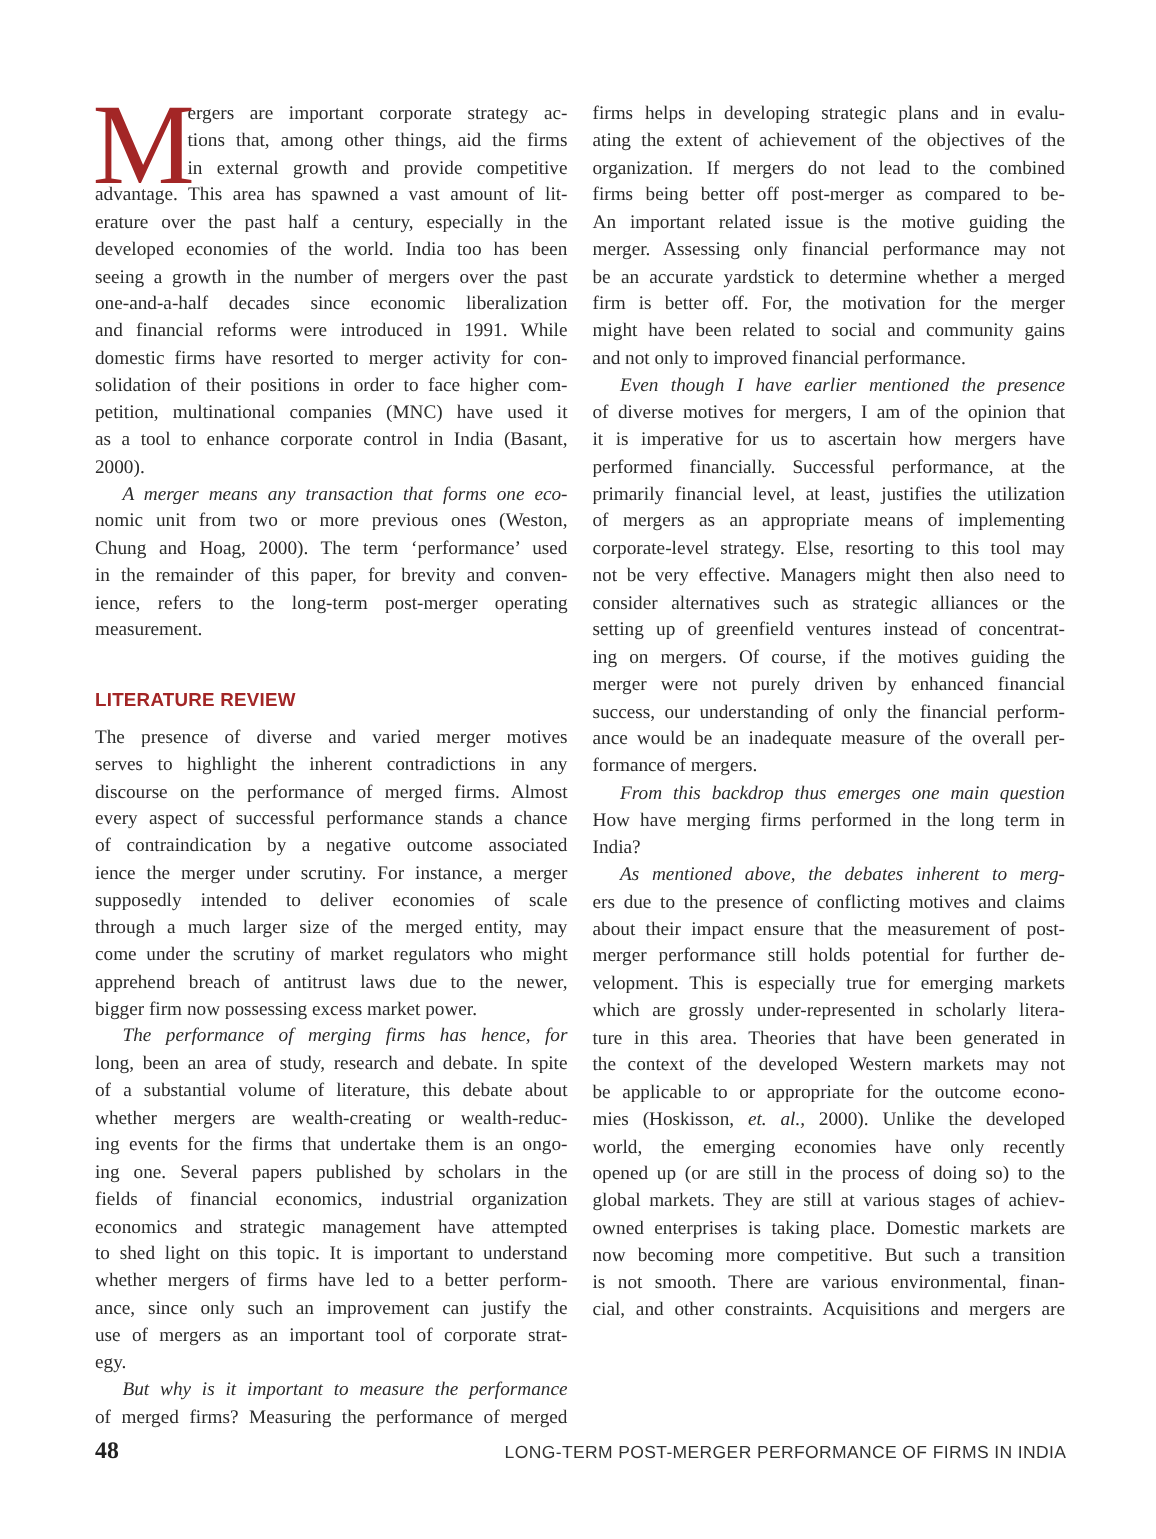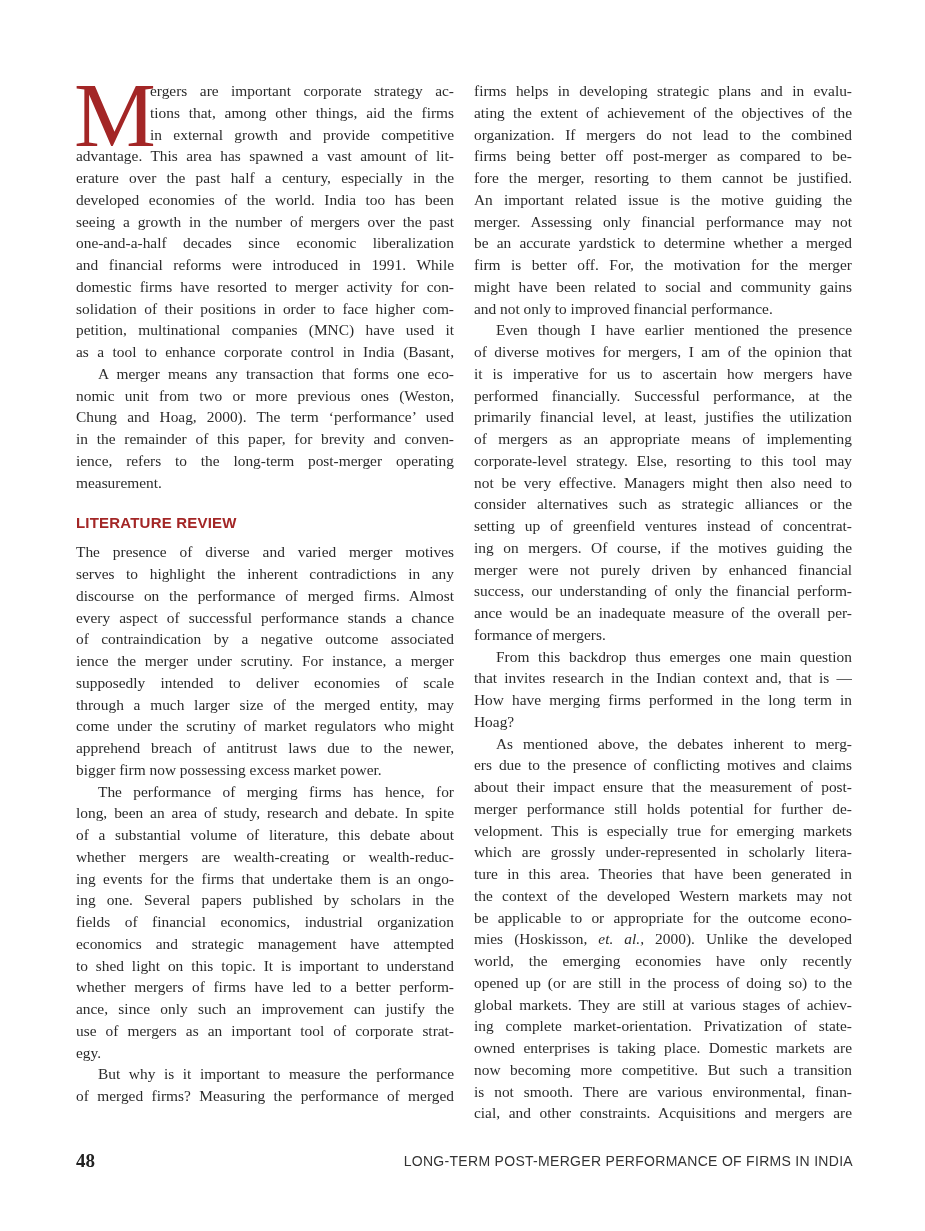--- a/index.html
+++ b/index.html
@@ -3,25 +3,25 @@
 <meta charset="utf-8">
 <style>
   html, body { margin: 0; padding: 0; background: #ffffff; }
   body { width: 925px; height: 1231px; position: relative; overflow: hidden; }
   .page { position: absolute; left: 0; top: 0; width: 925px; height: 1231px; background: #fff; color: #2b2b2b; }
   .col { position: absolute; top: 80px; width: 378px; font-family: "Liberation Serif", "DejaVu Serif", serif; font-size: 15.4px; }
   .col.left { left: 76px; }
   .col.right { left: 474px; }
   .ln { display: block; height: 21.75px; line-height: 21.75px; white-space: nowrap; text-align: justify; text-align-last: justify; }
   .ln.last { text-align-last: left; }
-  .ln.ind { text-indent: 22px; }
+  .ln.ind { text-indent: 22px; font-style: italic; }
   .ln.dc { padding-left: 74px; }
   .dropcap { position: absolute; left: -2px; top: -4px; font-family: "Liberation Serif", "DejaVu Serif", serif; font-size: 92px; line-height: 78px; color: #a32626; height: 70px; }
   .gap { height: 12px; }
-  .heading { font-family: "Liberation Sans", "DejaVu Sans", sans-serif; font-weight: bold; font-size: 15px; color: #a32626; letter-spacing: 0.2px; height: 30px; line-height: 24px; margin-top: 6px; }
+  .heading { font-family: "Liberation Sans", "DejaVu Sans", sans-serif; font-weight: bold; font-size: 15px; color: #a32626; letter-spacing: 0.2px; height: 30px; line-height: 24px; margin-top: 22px; }
   em { font-style: italic; }
   .folio { position: absolute; left: 76px; top: 1150px; font-family: "Liberation Serif", "DejaVu Serif", serif; font-weight: bold; font-size: 19px; color: #222; }
   .running { position: absolute; right: 72px; top: 1153px; font-family: "Liberation Sans", "DejaVu Sans", sans-serif; font-size: 14px; color: #333; letter-spacing: 0.3px; }
 </style>
 </head>
 <body>
 
 <div class="page">
 
   <div class="col left">
@@ -33,20 +33,21 @@
       <span class="ln">advantage. This area has spawned a vast amount of lit-</span>
       <span class="ln">erature over the past half a century, especially in the</span>
       <span class="ln">developed economies of the world. India too has been</span>
       <span class="ln">seeing a growth in the number of mergers over the past</span>
       <span class="ln">one-and-a-half decades since economic liberalization</span>
       <span class="ln">and financial reforms were introduced in 1991. While</span>
       <span class="ln">domestic firms have resorted to merger activity for con-</span>
       <span class="ln">solidation of their positions in order to face higher com-</span>
       <span class="ln">petition, multinational companies (MNC) have used it</span>
       <span class="ln">as a tool to enhance corporate control in India (Basant,</span>
+      <span class="ln last">2000).</span>
     </div>
 
     <div>
       <span class="ln ind">A merger means any transaction that forms one eco-</span>
       <span class="ln">nomic unit from two or more previous ones (Weston,</span>
       <span class="ln">Chung and Hoag, 2000). The term ‘performance’ used</span>
       <span class="ln">in the remainder of this paper, for brevity and conven-</span>
       <span class="ln">ience, refers to the long-term post-merger operating</span>
       <span class="ln last">measurement.</span>
     </div>
@@ -89,21 +90,20 @@
       <span class="ln">of merged firms? Measuring the performance of merged</span>
     </div>
   </div>
 
   <div class="col right">
     <div>
       <span class="ln">firms helps in developing strategic plans and in evalu-</span>
       <span class="ln">ating the extent of achievement of the objectives of the</span>
       <span class="ln">organization. If mergers do not lead to the combined</span>
       <span class="ln">firms being better off post-merger as compared to be-</span>
-      <span class="ln">fore the merger, resorting to them cannot be justified.</span>
       <span class="ln">An important related issue is the motive guiding the</span>
       <span class="ln">merger. Assessing only financial performance may not</span>
       <span class="ln">be an accurate yardstick to determine whether a merged</span>
       <span class="ln">firm is better off. For, the motivation for the merger</span>
       <span class="ln">might have been related to social and community gains</span>
       <span class="ln last">and not only to improved financial performance.</span>
     </div>
 
     <div>
       <span class="ln ind">Even though I have earlier mentioned the presence</span>
@@ -118,40 +118,38 @@
       <span class="ln">setting up of greenfield ventures instead of concentrat-</span>
       <span class="ln">ing on mergers. Of course, if the motives guiding the</span>
       <span class="ln">merger were not purely driven by enhanced financial</span>
       <span class="ln">success, our understanding of only the financial perform-</span>
       <span class="ln">ance would be an inadequate measure of the overall per-</span>
       <span class="ln last">formance of mergers.</span>
     </div>
 
     <div>
       <span class="ln ind">From this backdrop thus emerges one main question</span>
-      <span class="ln">that invites research in the Indian context and, that is —</span>
       <span class="ln">How have merging firms performed in the long term in</span>
-      <span class="ln last">Hoag?</span>
+      <span class="ln last">India?</span>
     </div>
 
     <div>
       <span class="ln ind">As mentioned above, the debates inherent to merg-</span>
       <span class="ln">ers due to the presence of conflicting motives and claims</span>
       <span class="ln">about their impact ensure that the measurement of post-</span>
       <span class="ln">merger performance still holds potential for further de-</span>
       <span class="ln">velopment. This is especially true for emerging markets</span>
       <span class="ln">which are grossly under-represented in scholarly litera-</span>
       <span class="ln">ture in this area. Theories that have been generated in</span>
       <span class="ln">the context of the developed Western markets may not</span>
       <span class="ln">be applicable to or appropriate for the outcome econo-</span>
       <span class="ln"><span>mies (Hoskisson, </span><em>et. al.,</em><span> 2000). Unlike the developed</span></span>
       <span class="ln">world, the emerging economies have only recently</span>
       <span class="ln">opened up (or are still in the process of doing so) to the</span>
       <span class="ln">global markets. They are still at various stages of achiev-</span>
-      <span class="ln">ing complete market-orientation. Privatization of state-</span>
       <span class="ln">owned enterprises is taking place. Domestic markets are</span>
       <span class="ln">now becoming more competitive. But such a transition</span>
       <span class="ln">is not smooth. There are various environmental, finan-</span>
       <span class="ln">cial, and other constraints. Acquisitions and mergers are</span>
     </div>
   </div>
 
   <div class="folio">48</div>
   <div class="running">LONG-TERM POST-MERGER PERFORMANCE OF FIRMS IN INDIA</div>
 </div>

